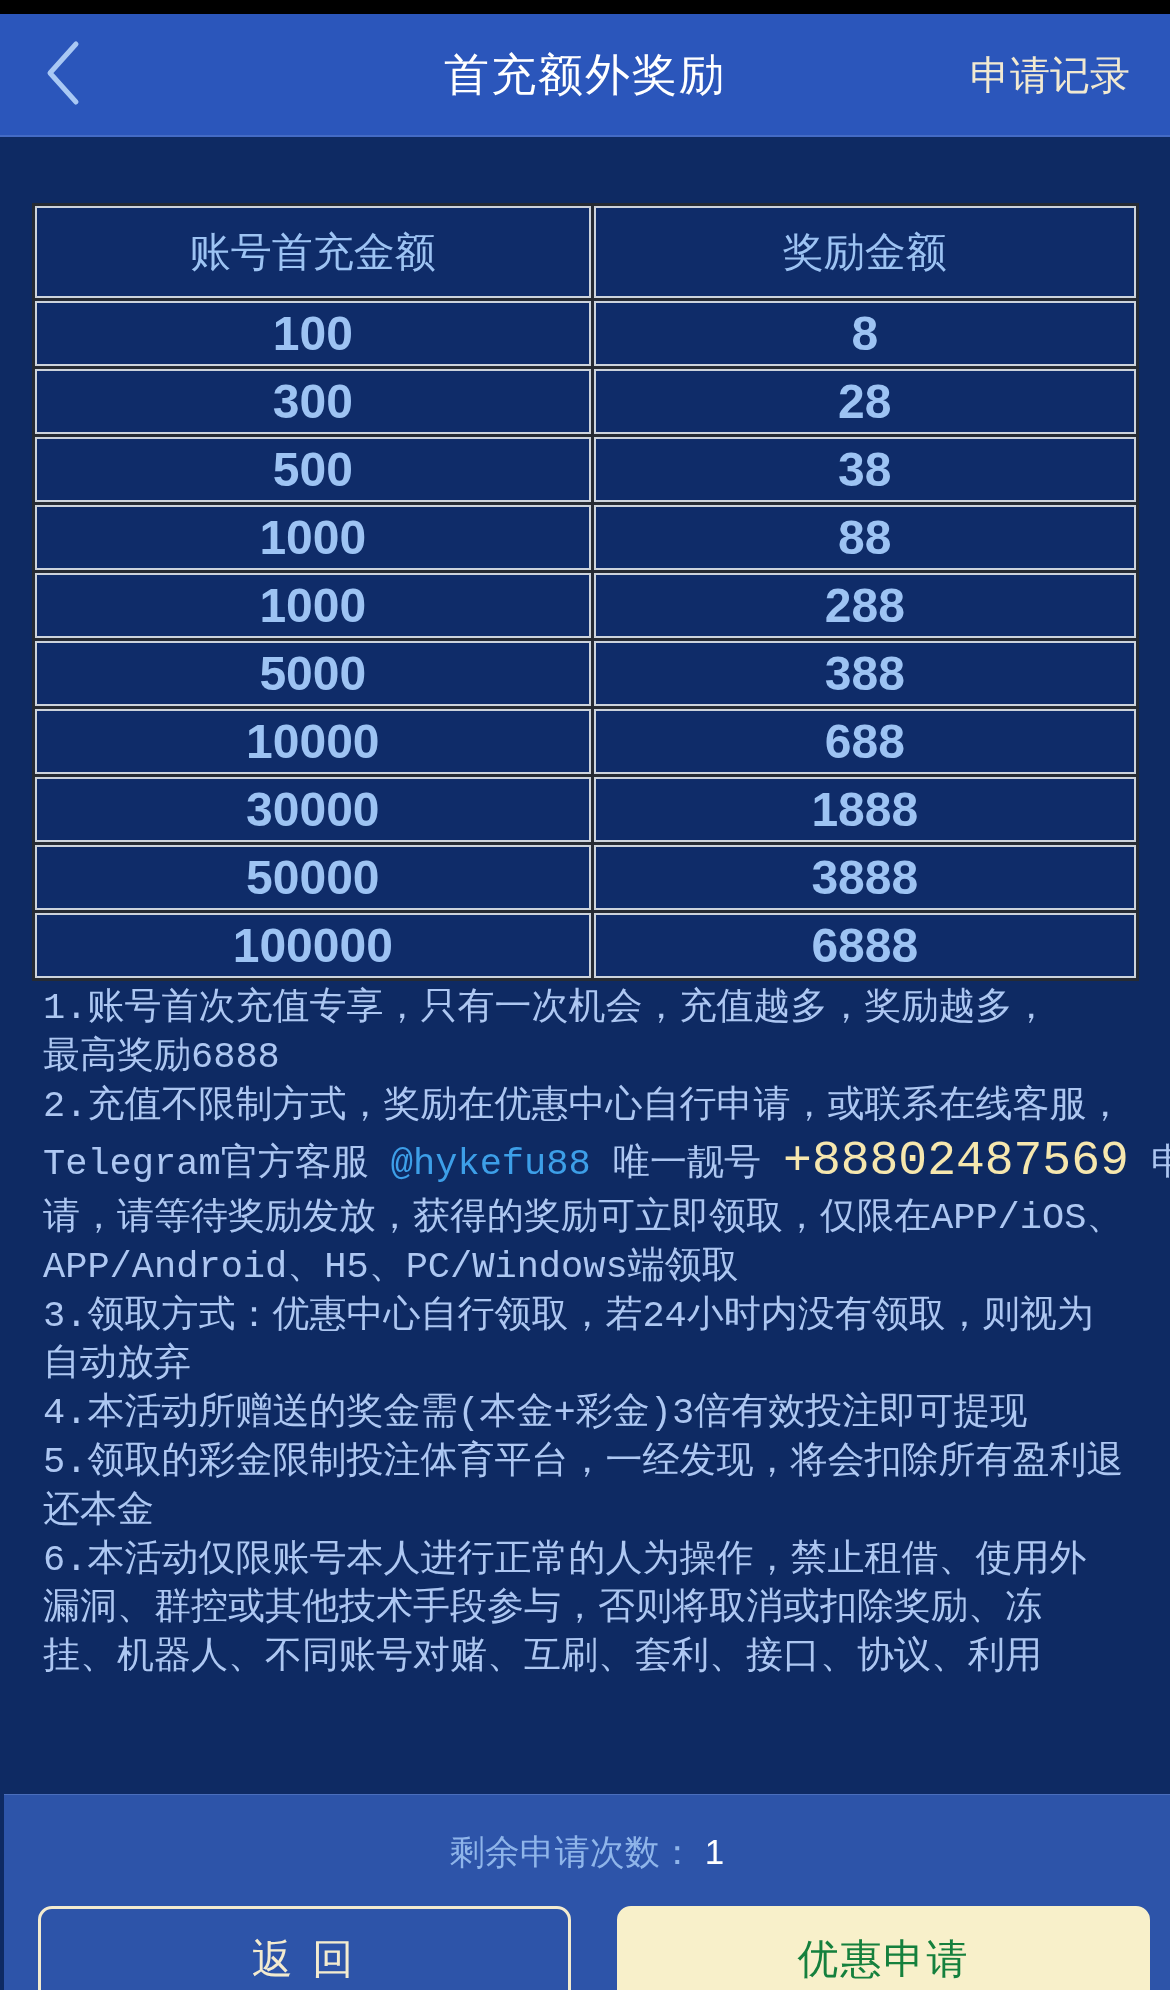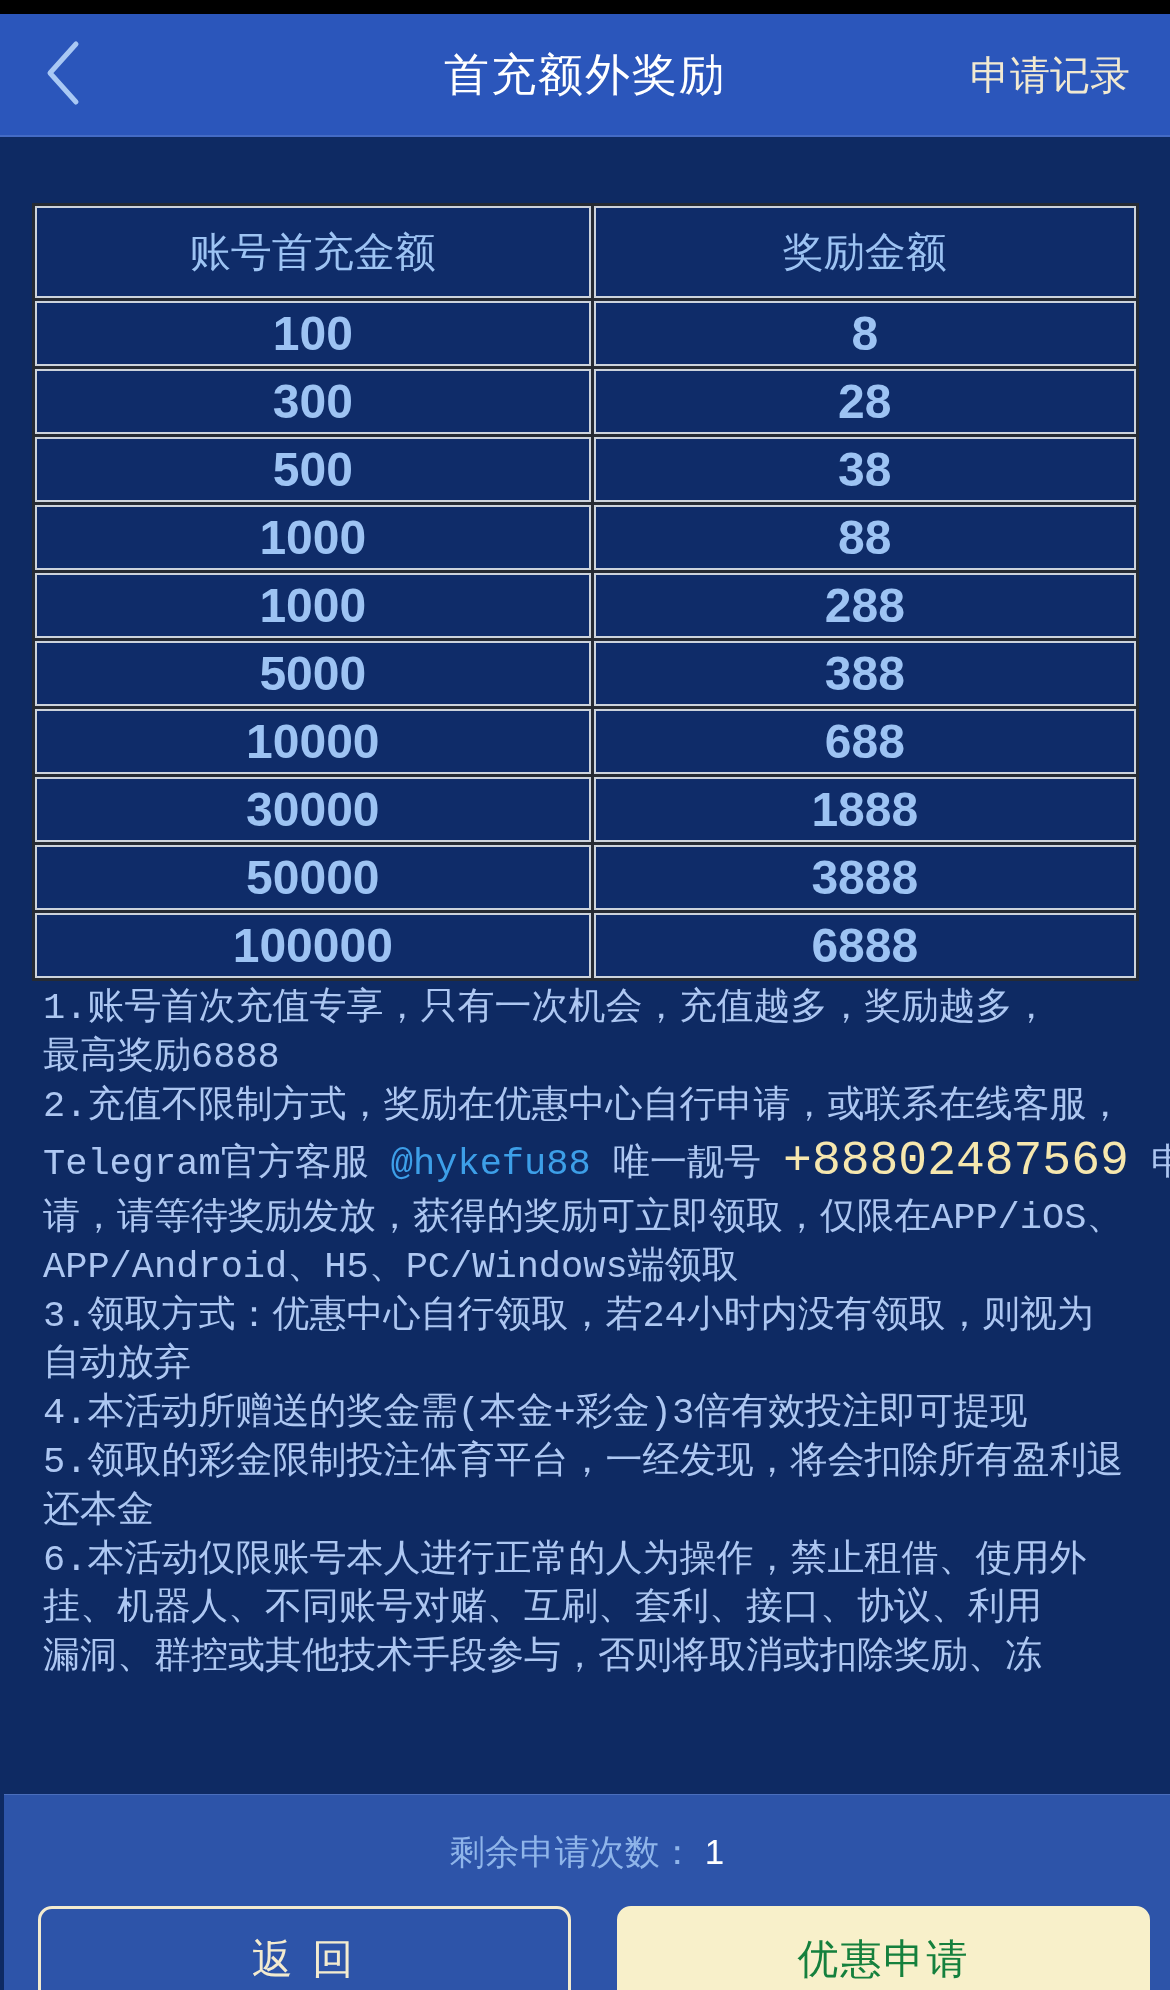--- a/index.html
+++ b/index.html
@@ -162,22 +162,22 @@
         <div class="term-line"><span>2.充值不限制方式，奖励在优惠中心自行申请，或联系在线客服，</span></div>
         <div class="term-line"><span>Telegram官方客服 </span><span class="link">@hykefu88</span><span> 唯一靓号 </span><span class="phone">+88802487569</span><span> 申</span></div>
         <div class="term-line"><span>请，请等待奖励发放，获得的奖励可立即领取，仅限在APP/iOS、</span></div>
         <div class="term-line"><span>APP/Android、H5、PC/Windows端领取</span></div>
         <div class="term-line"><span>3.领取方式：优惠中心自行领取，若24小时内没有领取，则视为</span></div>
         <div class="term-line"><span>自动放弃</span></div>
         <div class="term-line"><span>4.本活动所赠送的奖金需(本金+彩金)3倍有效投注即可提现</span></div>
         <div class="term-line"><span>5.领取的彩金限制投注体育平台，一经发现，将会扣除所有盈利退</span></div>
         <div class="term-line"><span>还本金</span></div>
         <div class="term-line"><span>6.本活动仅限账号本人进行正常的人为操作，禁止租借、使用外</span></div>
+        <div class="term-line"><span>漏洞、群控或其他技术手段参与，否则将取消或扣除奖励、冻</span></div>
         <div class="term-line"><span>挂、机器人、不同账号对赌、互刷、套利、接口、协议、利用</span></div>
-        <div class="term-line"><span>漏洞、群控或其他技术手段参与，否则将取消或扣除奖励、冻</span></div>
       </div>
 
   </div>
 
   <div class="footer">
     <div class="remaining">
       <span>剩余申请次数：</span><span class="value">1</span>
     </div>
     <div class="btn-row">
       <div class="btn btn-back">返 回</div>

